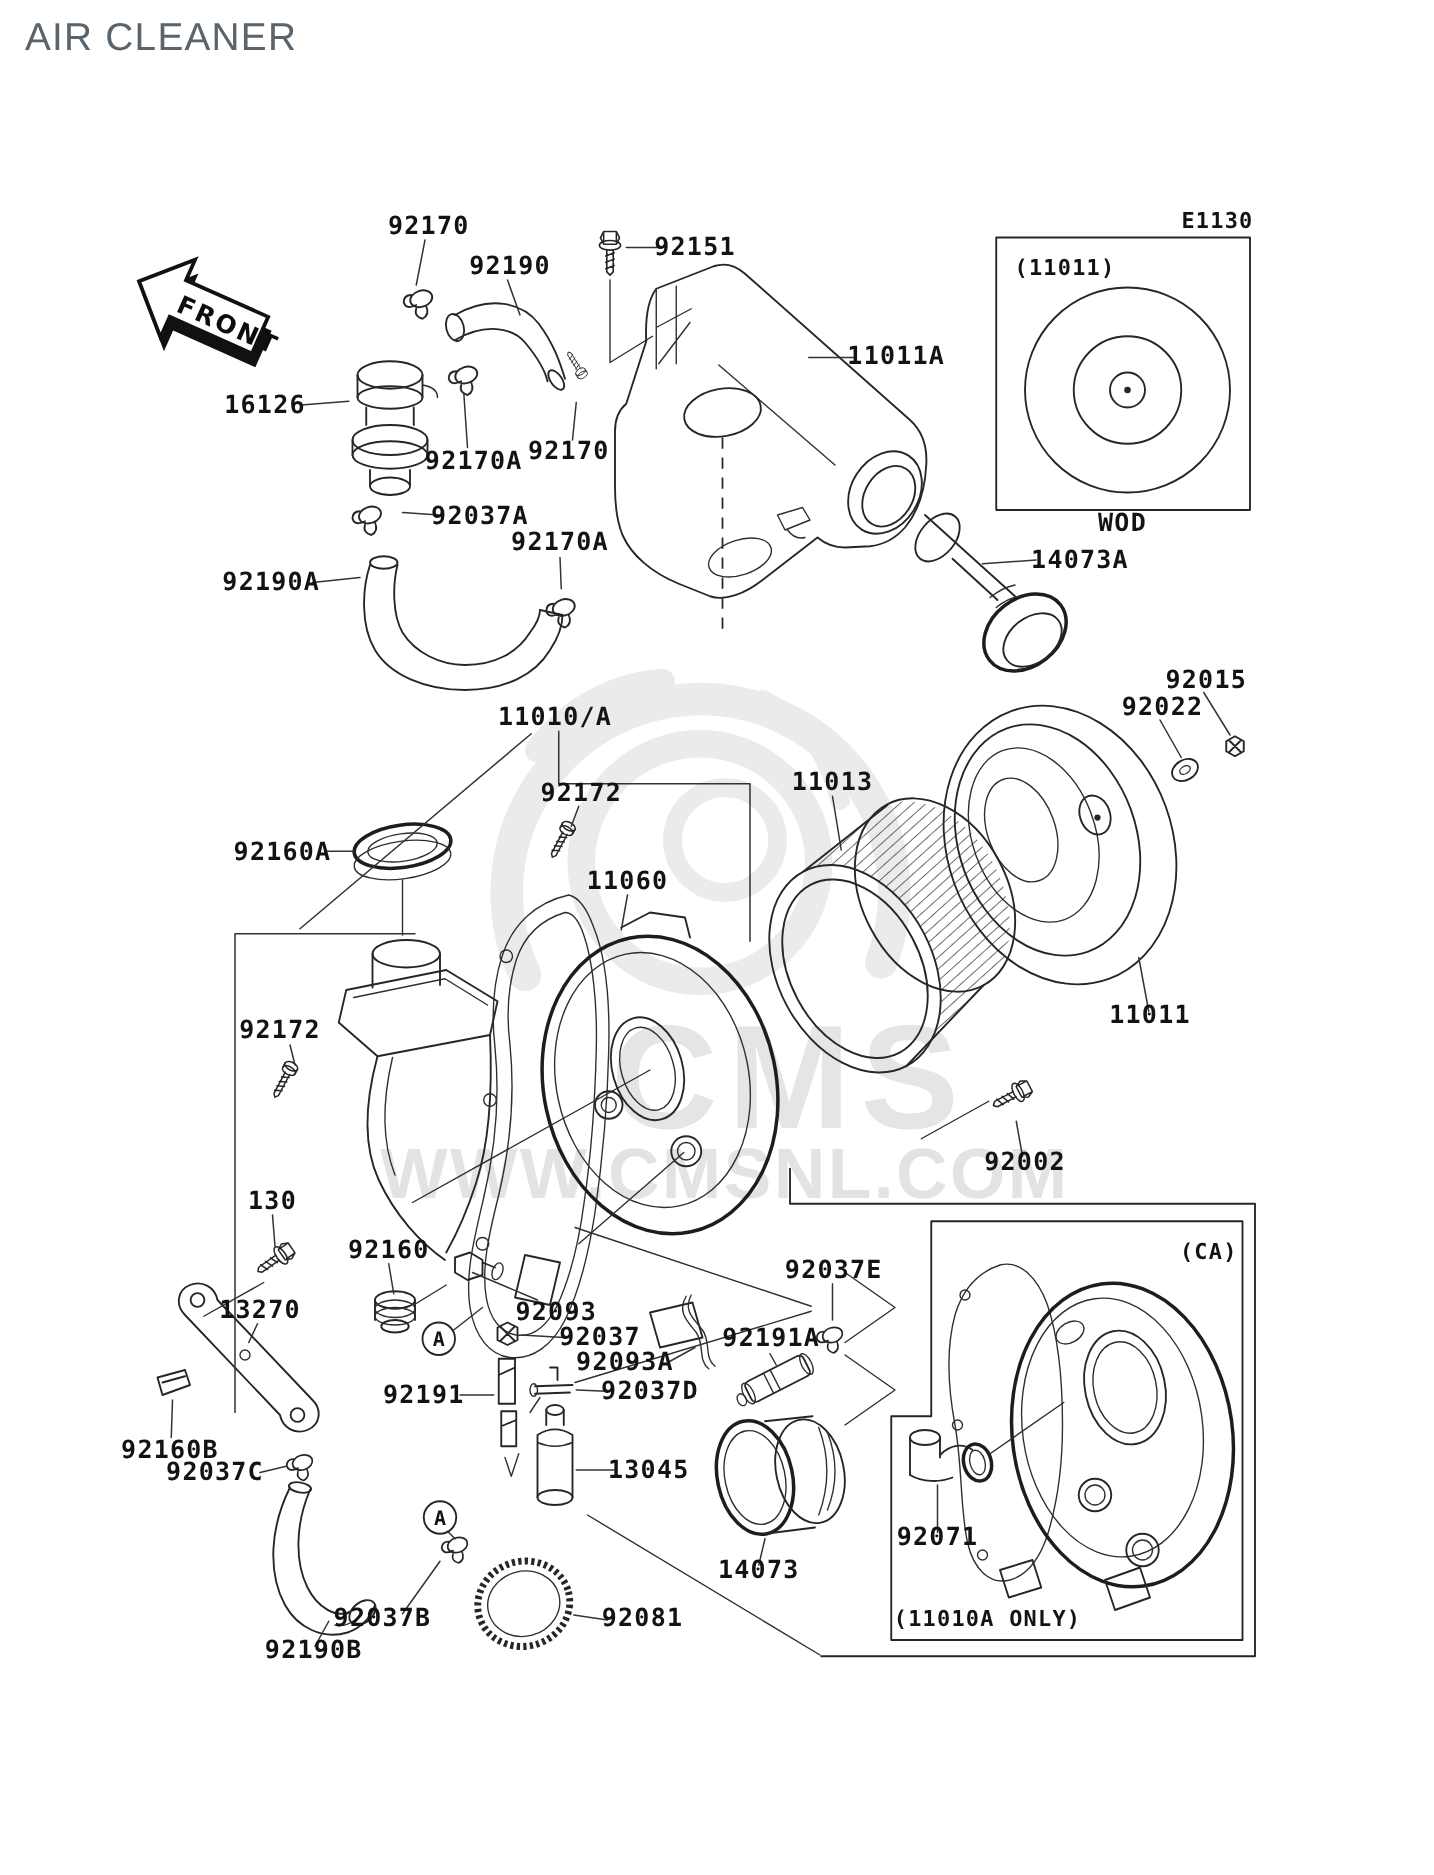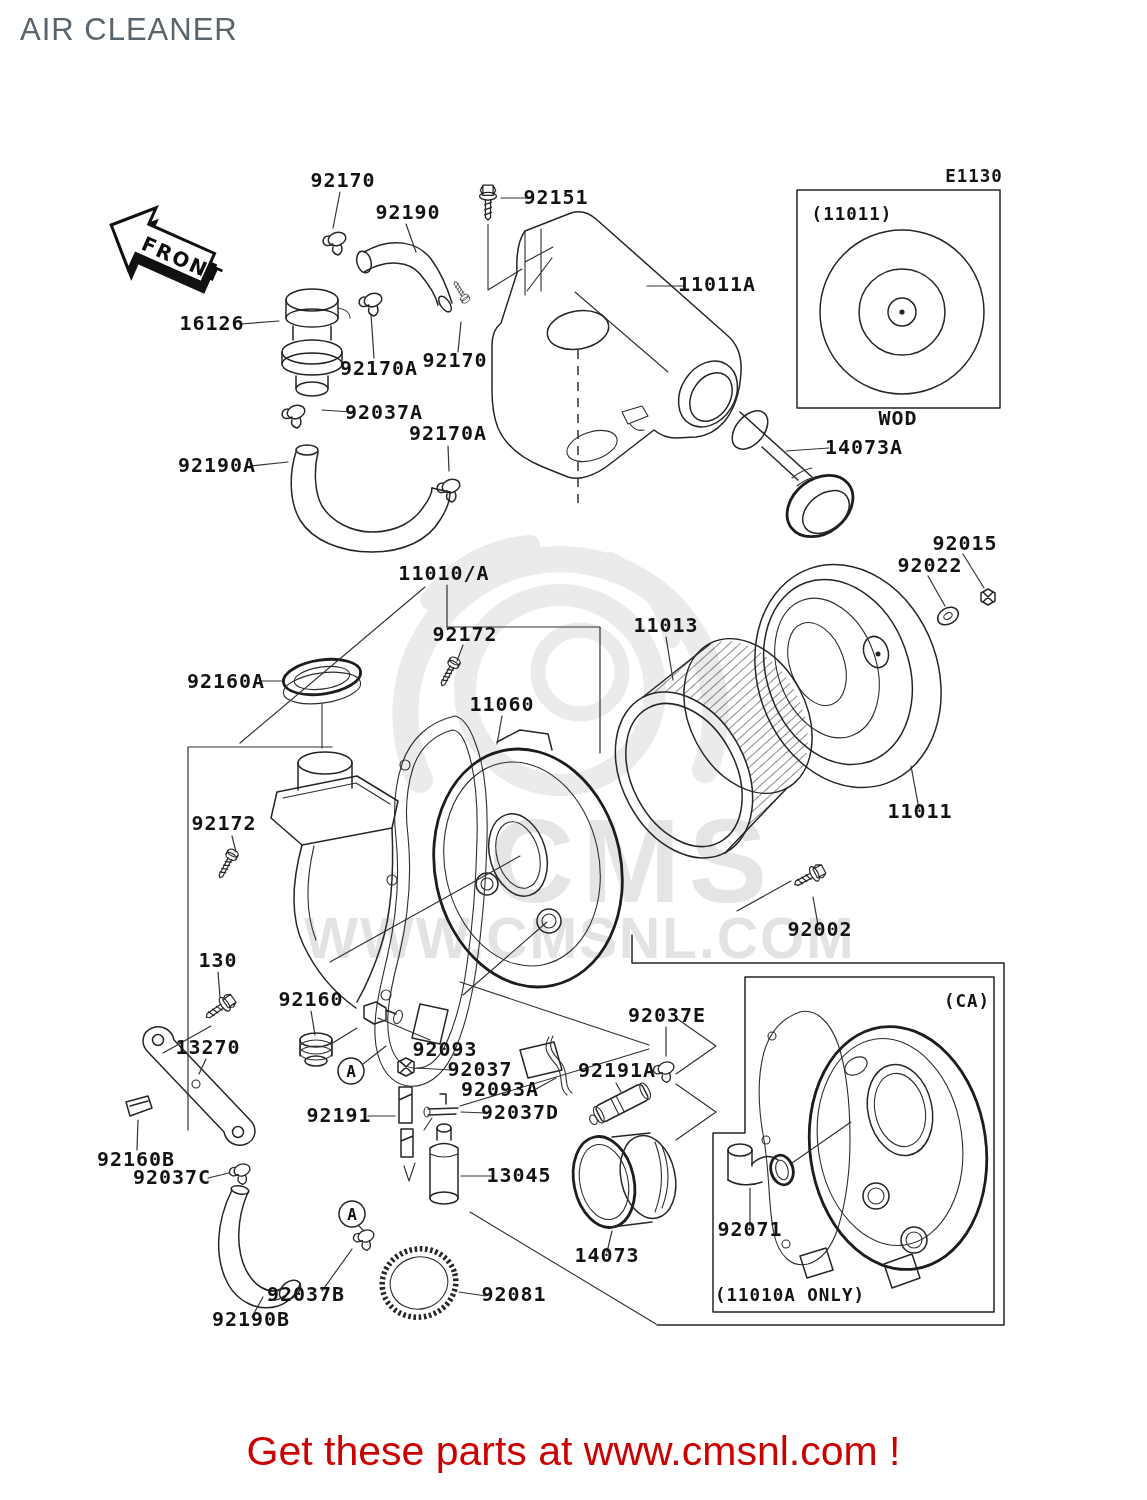--- a/index.html
+++ b/index.html
@@ -399,14 +399,13 @@
       <text class="lbl" x="519" y="1182">13045</text>
       <text class="lbl" x="750" y="1236">92071</text>
       <text class="lbl" x="306" y="1301">92037B</text>
       <text class="lbl" x="607" y="1262">14073</text>
       <text class="lbl" x="514" y="1301">92081</text>
       <text class="lbl" x="251" y="1326">92190B</text>
       <text class="lbls" x="790" y="1301">(11010A ONLY)</text>
     </g>
   </svg>
 
-  <div id="footer-banner">Get these parts at www.cmsnl.com !</div>
 </div>
 
 </body></html>

